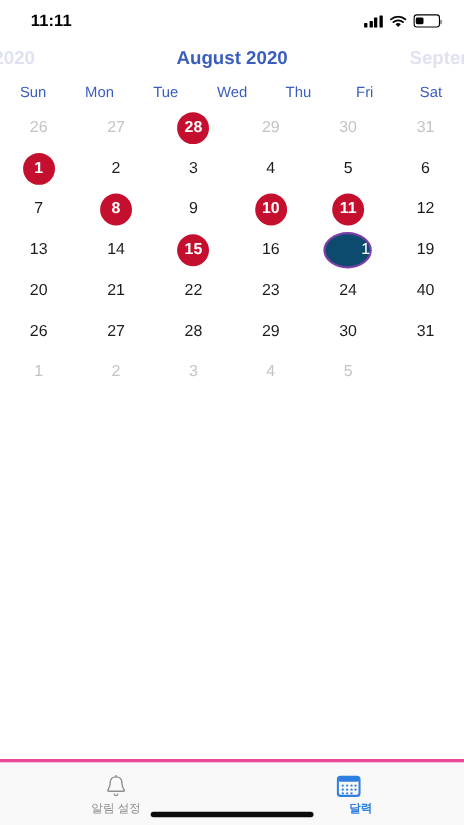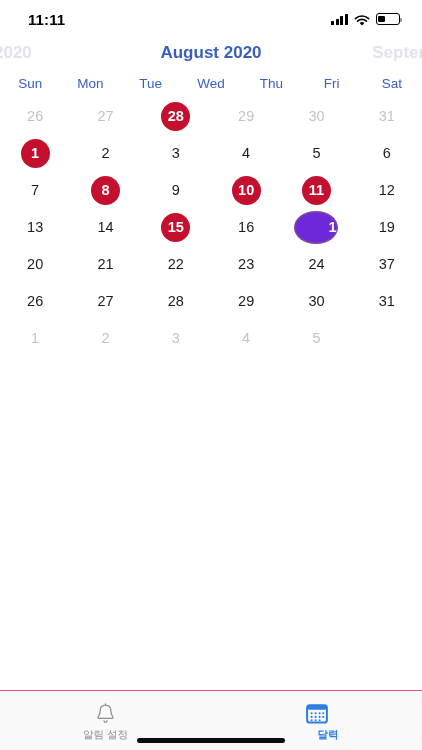--- a/index.html
+++ b/index.html
@@ -109,35 +109,35 @@
     font-weight:500;
     line-height:1;
   }
   .daynum.muted { color:#c3c3c5; font-weight:400; }
   .daynum.marked {
     background:#c4102e;
     color:#ffffff;
     font-weight:600;
   }
   .daynum.today {
-    background:#6d28d9;
+    background:#0c4a6e;
     color:#ffffff;
     box-shadow:0 0 0 2px #7b3fa8;
-    font-weight:700;
+    font-weight:400;
     padding-left:40px;
   }
 
   .filler { flex:1 1 auto; background:#ffffff; }
 
   
   .tabbar {
     flex:0 0 60px;
     height:60px;
     background:#f9f9f9;
-    border-top:1px solid #ec4899;
+    border-top:3px solid #ec4899;
     display:grid;
     grid-template-columns:1fr 1fr;
     align-items:center;
   }
   .tab {
     display:flex; flex-direction:column;
     align-items:center; justify-content:center;
     gap:3px;
     height:100%;
     cursor:pointer;
@@ -282,21 +282,21 @@
       <div class="cell">
         <div class="daynum">22</div>
       </div>
       <div class="cell">
         <div class="daynum">23</div>
       </div>
       <div class="cell">
         <div class="daynum">24</div>
       </div>
       <div class="cell">
-        <div class="daynum">37</div>
+        <div class="daynum">40</div>
       </div>
       <div class="cell">
         <div class="daynum">26</div>
       </div>
       <div class="cell">
         <div class="daynum">27</div>
       </div>
       <div class="cell">
         <div class="daynum">28</div>
       </div>

